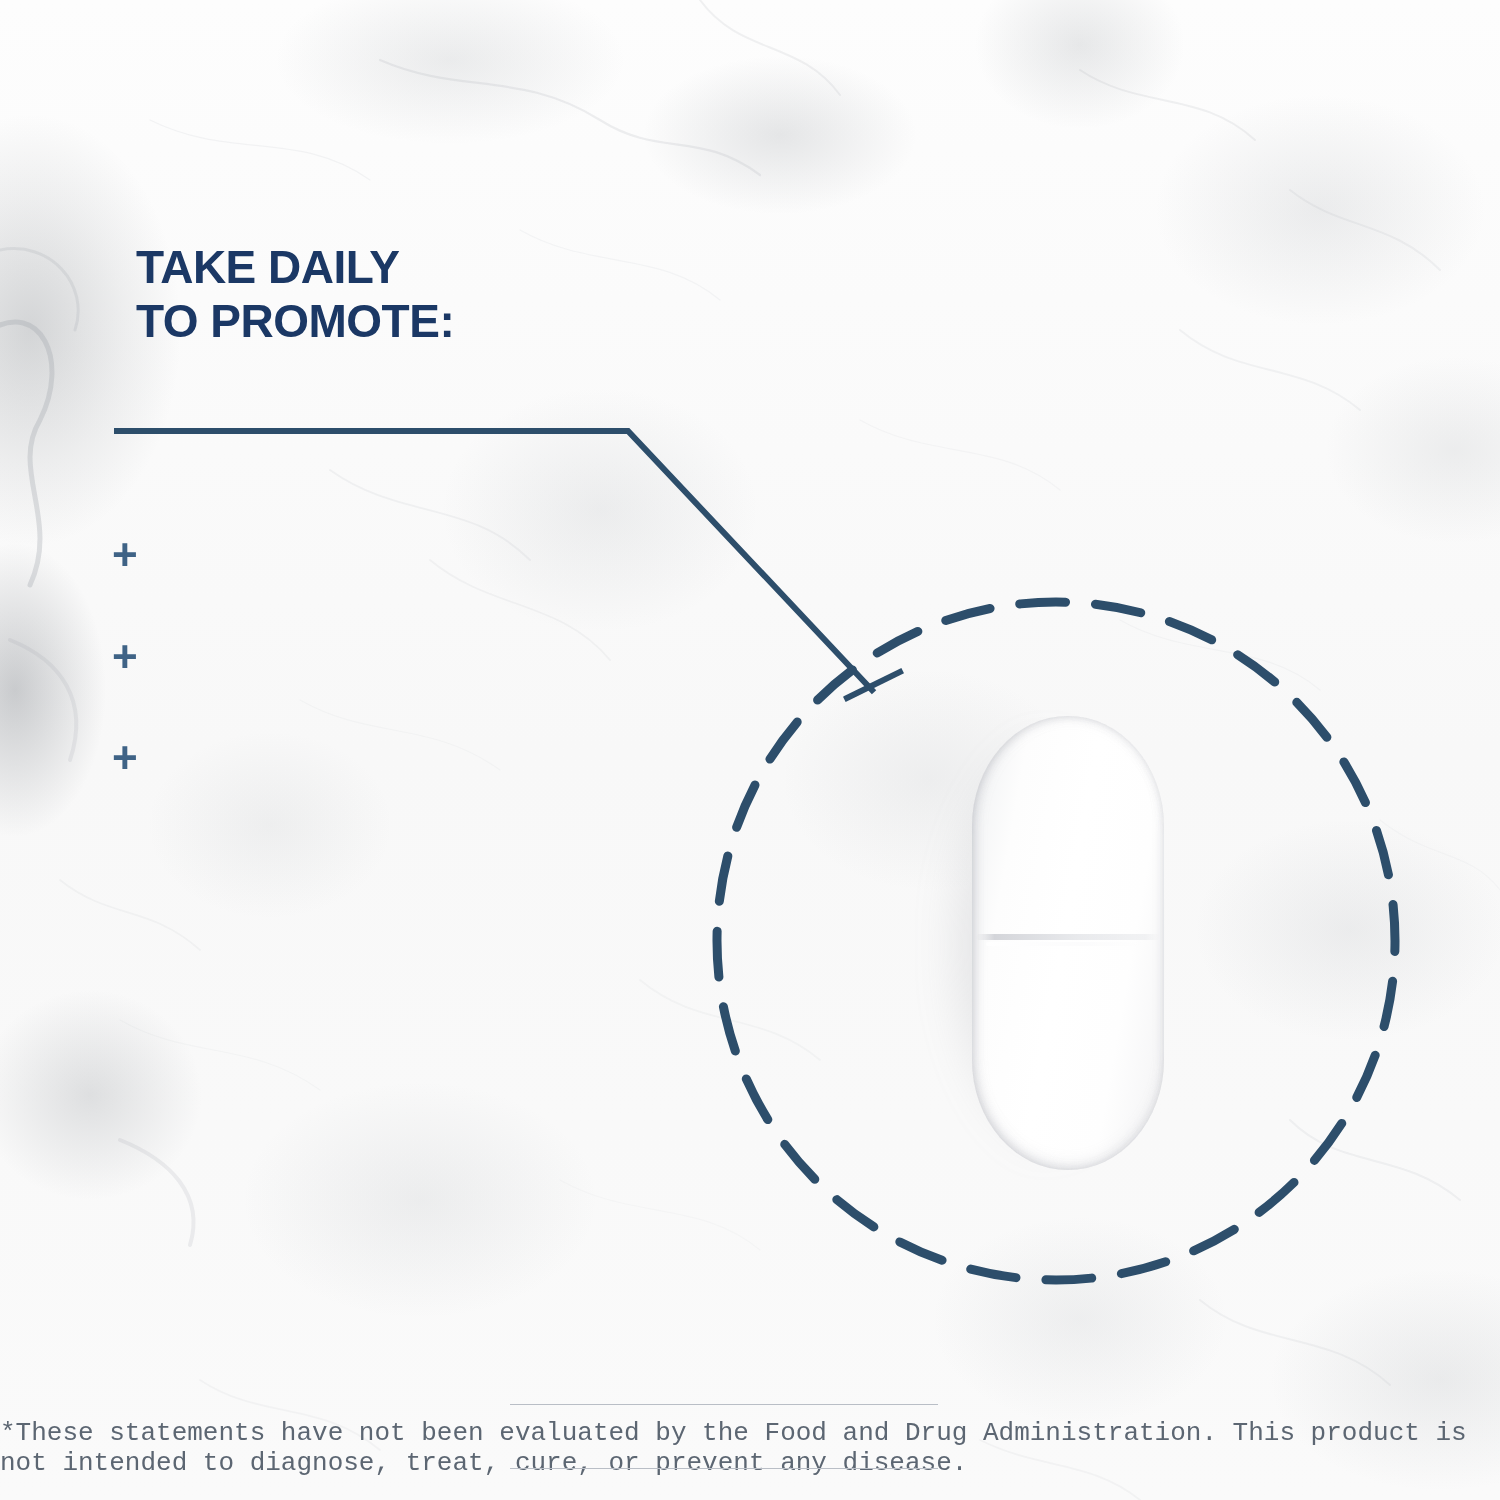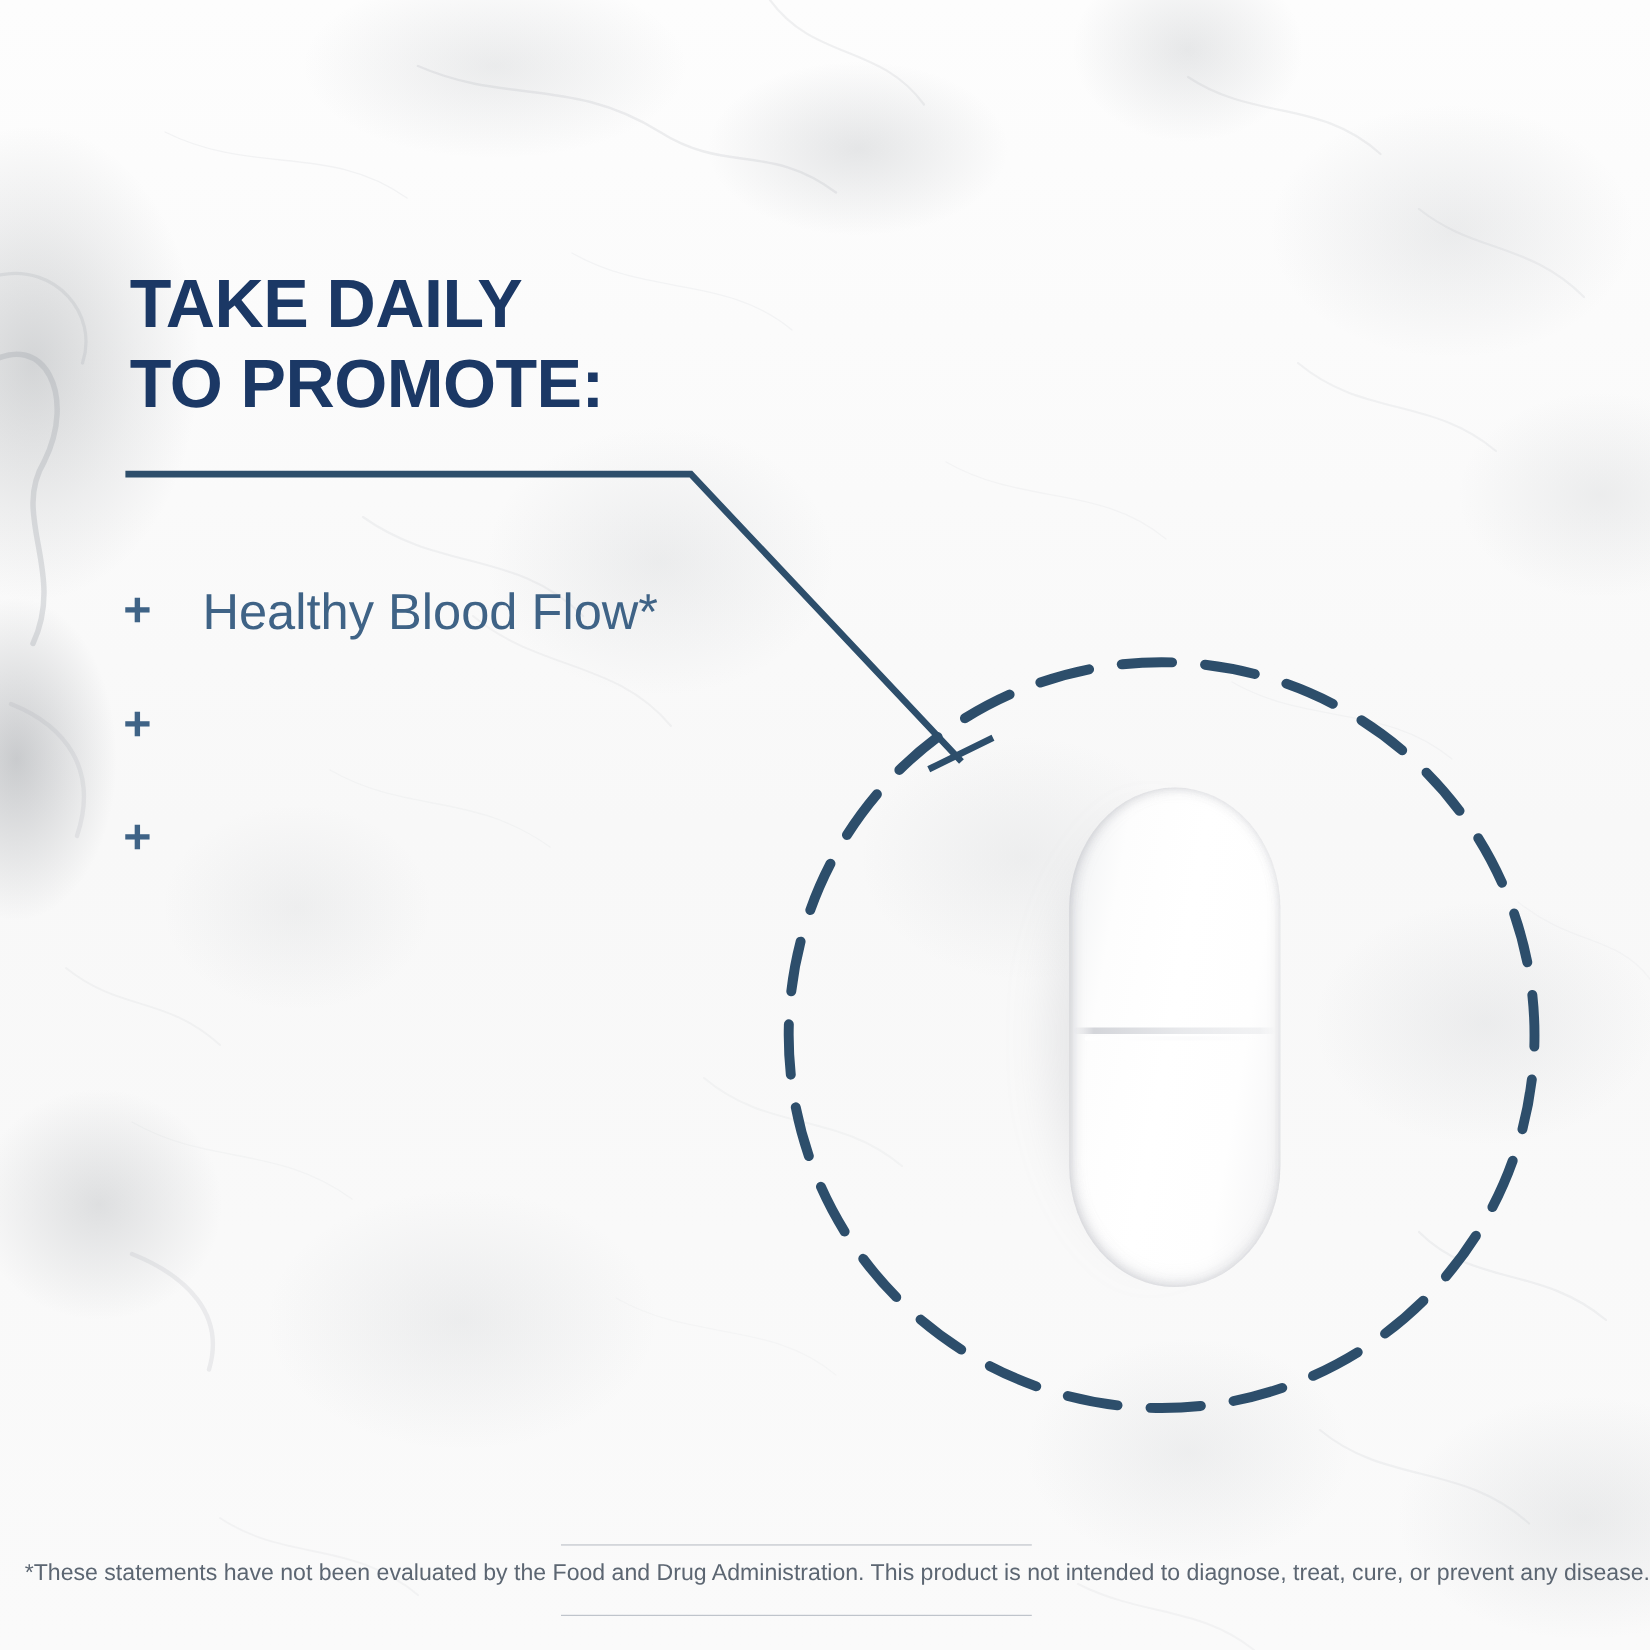--- a/index.html
+++ b/index.html
@@ -37,23 +37,23 @@
       radial-gradient(ellipse 200px 140px at 72% 88%, rgba(140,146,152,0.11) 0%, rgba(255,255,255,0) 74%),
       radial-gradient(ellipse 230px 150px at 96% 92%, rgba(138,144,150,0.14) 0%, rgba(255,255,255,0) 74%),
       linear-gradient(180deg,#fdfdfd 0%,#f8f8f8 50%,#fafafa 100%);
   }
   
   .veins{position:absolute;inset:0;opacity:.55;}
   .veins2{position:absolute;inset:0;opacity:.35;}
 
   
   .headline{
-    position:absolute;left:118px;top:240px;
+    position:absolute;left:136px;top:240px;
     color:#1b3865;
-    font-size:62px;
+    font-size:46px;
     font-weight:bold;
     line-height:1.18;
     letter-spacing:-0.5px;
     white-space:pre-line;
   }
   
   .connector{position:absolute;left:0;top:0;}
 
   
   .bullets{position:absolute;left:112px;top:528px;width:530px;}
@@ -125,24 +125,25 @@
   .disc-rule{
     position:absolute;
     left:510px;width:428px;height:1px;
     background:#b9bec6;
   }
   .disc-rule.top{top:1404px;}
   .disc-rule.bottom{top:1468px;}
   .disclaimer{
     position:absolute;
     left:0;right:0;top:1418px;
-    text-align:right;
+    text-align:left;
     color:#5c6672;
-    font-size:21px;
+    font-size:26px;
     letter-spacing:0px;
+    font-family:Liberation Mono, monospace;
   }
 </style>
 </head>
 <body>
 
 <div id="page">
 
   <div class="marble"></div>
 
   <svg class="veins" width="1500" height="1500" viewBox="0 0 1500 1500">
@@ -185,21 +186,20 @@
   <svg class="connector" width="1500" height="1500" viewBox="0 0 1500 1500">
     <g fill="none" stroke="#2d4e6b" stroke-width="6" stroke-linecap="square" stroke-linejoin="miter">
       <path d="M117 431 L 628 431 L 872 690"></path>
       <path d="M847 698 L 900 672"></path>
     </g>
   </svg>
 
   <div class="bullets">
     <div class="bullet">
       <span class="bullet-mark">+</span>
-      <span class="bullet-text">Healthy Blood Flow*</span>
     </div>
     <div class="bullet">
       <span class="bullet-mark">+</span>
     </div>
     <div class="bullet">
       <span class="bullet-mark">+</span>
     </div>
   </div>
 
   <svg class="spot" width="1500" height="1500" viewBox="0 0 1500 1500">

